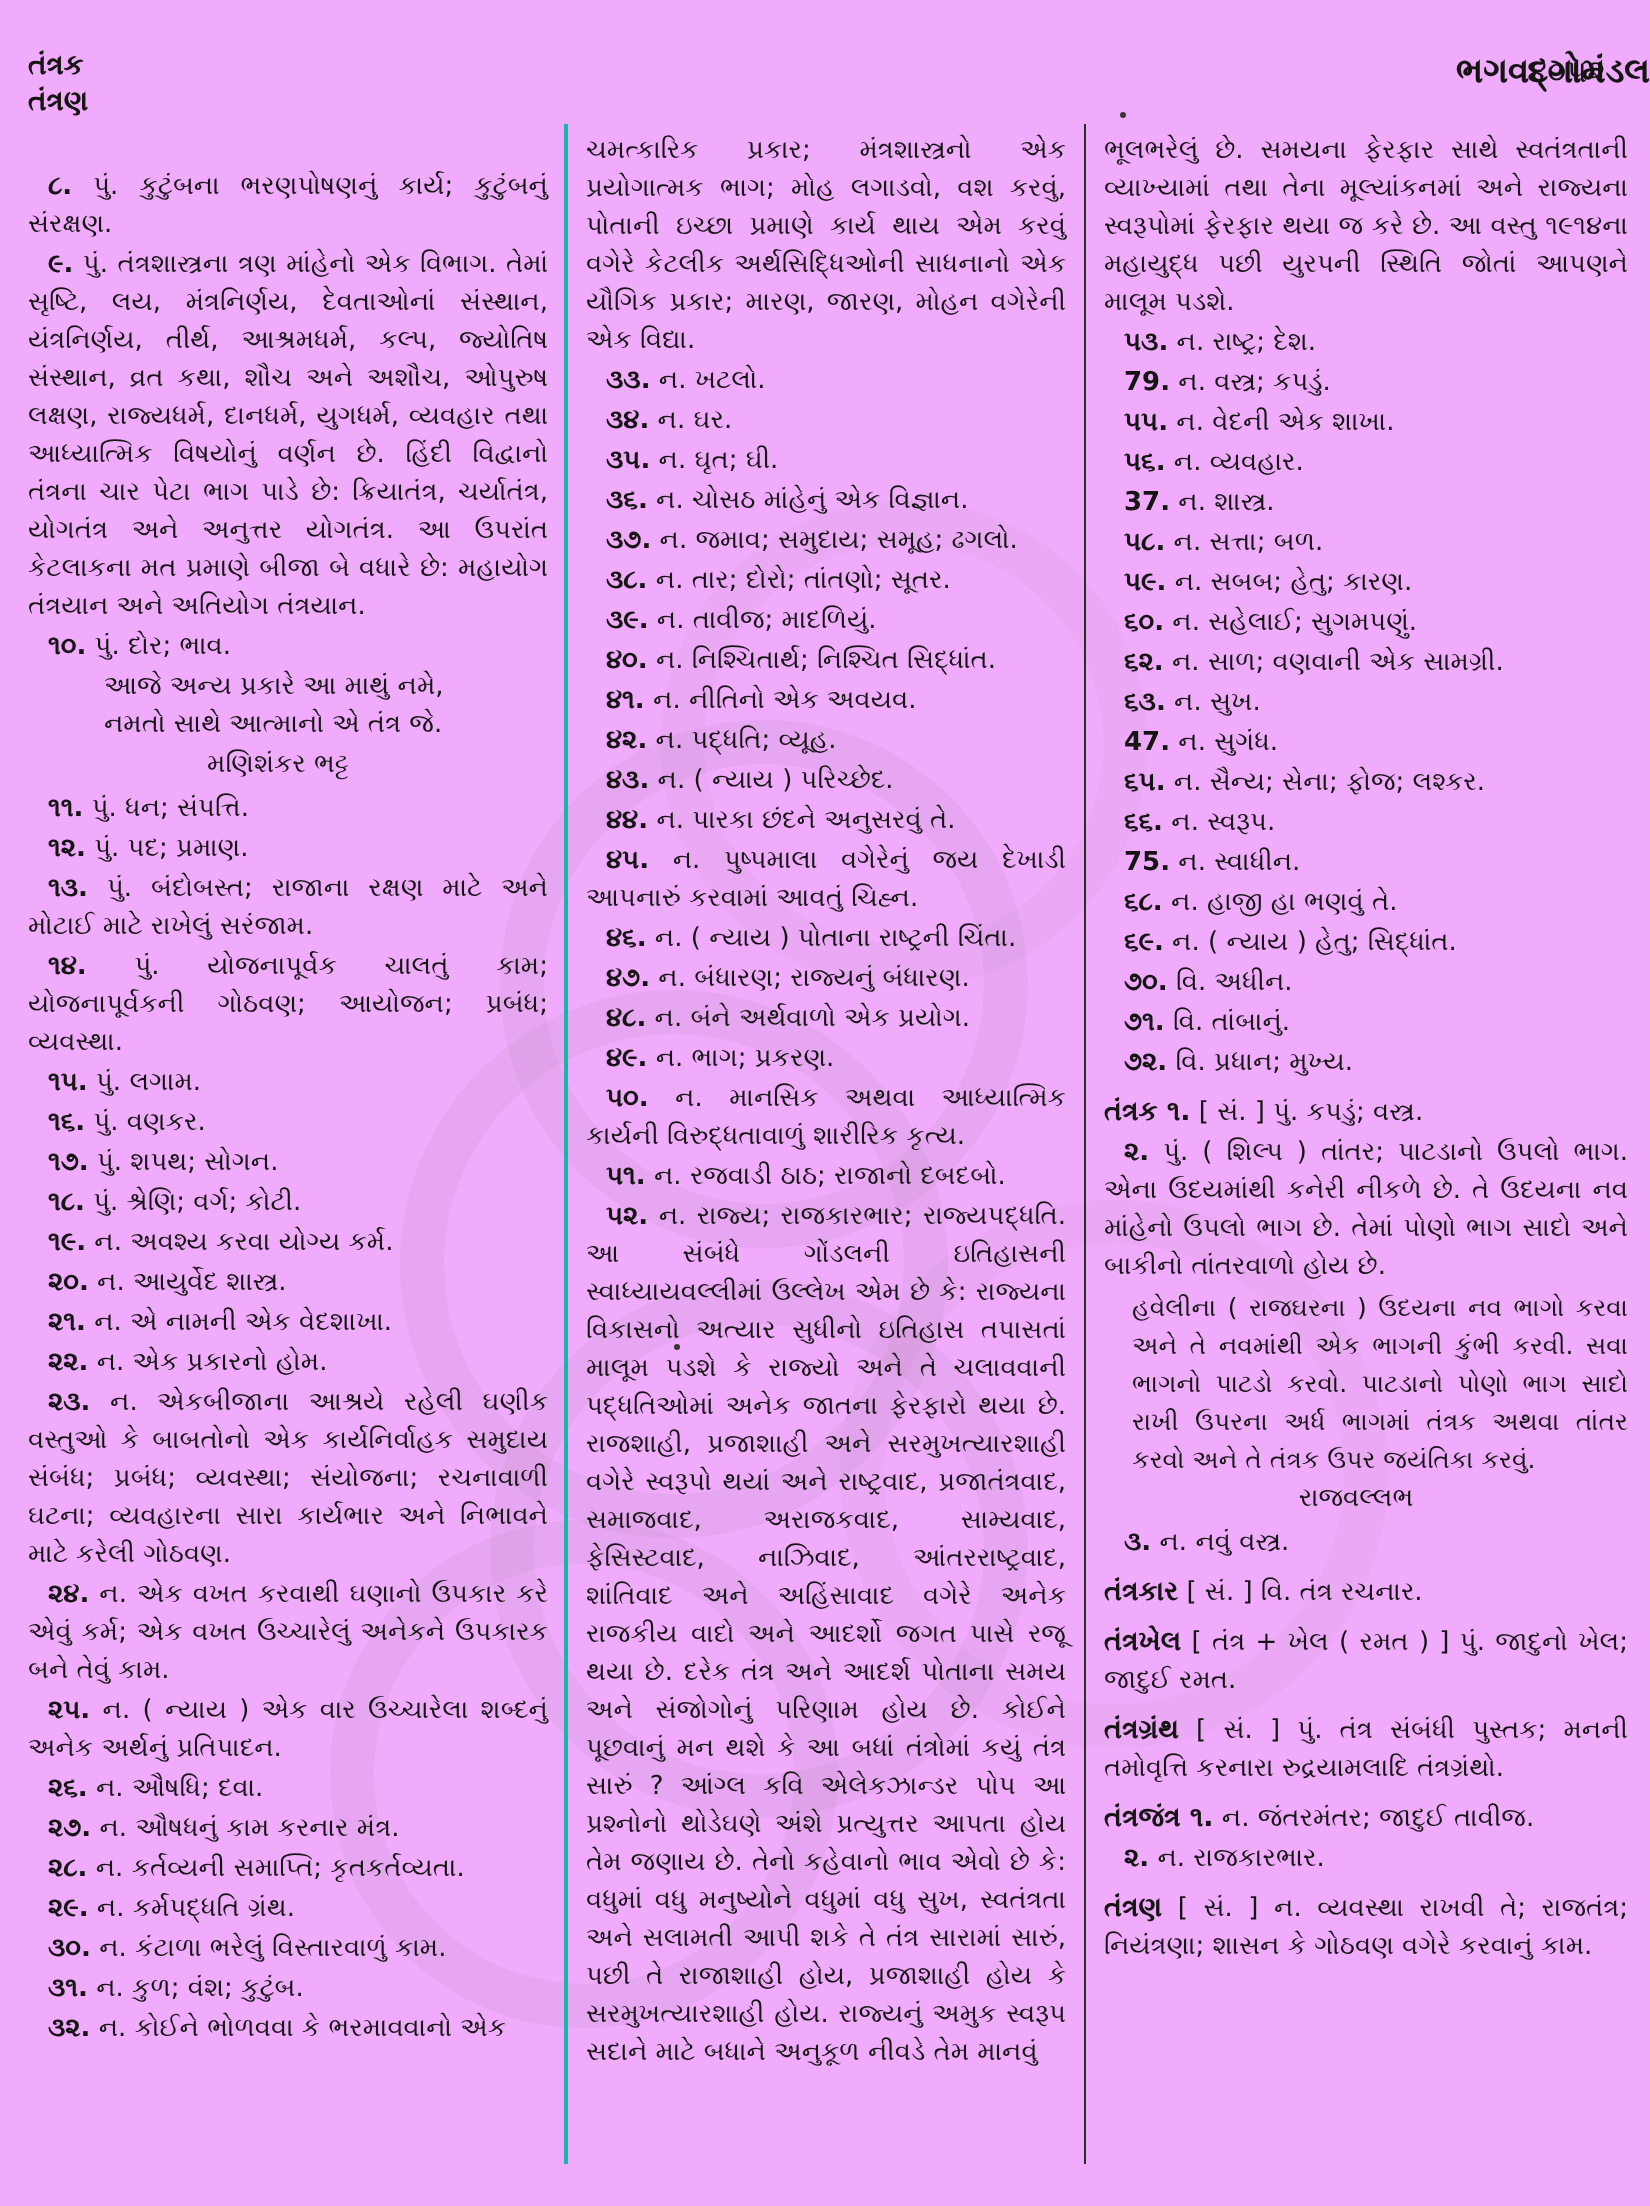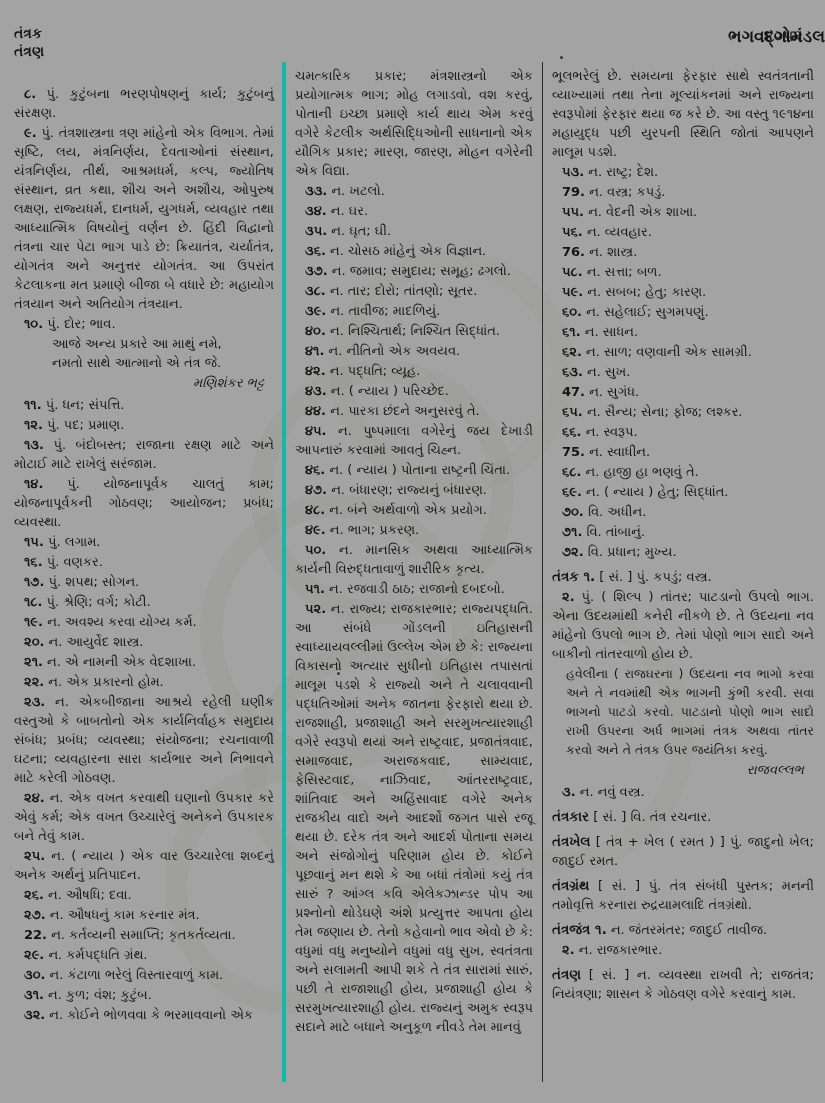--- a/index.html
+++ b/index.html
@@ -1,20 +1,20 @@
 <!DOCTYPE html>
 <html><head>
 <meta charset="utf-8">
 <style>
   html,body{margin:0;padding:0;background:#888;}
   .page{
     position:relative;
     width:825px;height:1103px;
     margin:0 auto;
-    background:#a3a3a3;
+    background:#f0abfc;
     color:#161514;
     font-family:"DejaVu Sans",sans-serif;
     overflow:hidden;
     box-sizing:border-box;
   }
   
   .running-head{position:absolute;top:24px;left:14px;font-weight:bold;font-size:14px;line-height:18px;}
   .page-title{position:absolute;top:26px;left:0;width:100%;text-align:right;font-weight:bold;font-size:17px;}
   .page-number{position:absolute;top:26px;right:22px;font-weight:normal;font-size:16px;text-align:center;}
   
@@ -34,30 +34,30 @@
     width:810px;height:1020px;
     display:flex;z-index:1;
   }
   .col{
     box-sizing:border-box;
     font-size:13px;line-height:19px;
     text-align:justify;
     overflow:hidden;
   }
   .col-left  {width:274px;padding:22px 8px 0 6px;}
-  .col-mid   {width:261px;padding:4px 9px 0 9px;border-left:4px solid #14b8a6;border-right:1px solid #2e2b26;}
+  .col-mid   {width:261px;padding:4px 9px 0 9px;border-left:2px solid #14b8a6;border-right:1px solid #2e2b26;}
   .col-right {width:275px;padding:4px 4px 0 9px;}
   .col p{margin:0 0 1px 0;}
   p.entry{text-indent:10px;}
   p.cont{text-indent:0;}
   p.cont2{padding-left:14px;font-size:12.5px;}
   p.head{text-indent:0;margin-top:6px;}
   p.head b.hw{font-size:13.5px;}
   .verse{margin:1px 0 1px 38px;}
-  p.by{text-align:right;padding-right:10px;margin:0 0 3px 0;font-style:italic;}
+  p.by{text-align:center;padding-right:10px;margin:0 0 3px 0;}
   .col b{font-weight:bold;}
 </style>
 </head>
 <body>
 
 <div class="page">
 
   <div class="wm wm1"></div>
   <div class="wm wm2"></div>
   <div class="wm wm3"></div>
@@ -94,21 +94,21 @@
         <p class="entry"><b>૧૮.</b> પું. શ્રેણિ; વર્ગ; કોટી.</p>
         <p class="entry"><b>૧૯.</b> ન. અવશ્ય કરવા યોગ્ય કર્મ.</p>
         <p class="entry"><b>૨૦.</b> ન. આયુર્વેદ શાસ્ત્ર.</p>
         <p class="entry"><b>૨૧.</b> ન. એ નામની એક વેદશાખા.</p>
         <p class="entry"><b>૨૨.</b> ન. એક પ્રકારનો હોમ.</p>
         <p class="entry"><b>૨૩.</b> ન. એકબીજાના આશ્રયે રહેલી ઘણીક વસ્તુઓ કે બાબતોનો એક કાર્યનિર્વાહક સમુદાય સંબંધ; પ્રબંધ; વ્યવસ્થા; સંયોજના; રચનાવાળી ઘટના; વ્યવહારના સારા કાર્યભાર અને નિભાવને માટે કરેલી ગોઠવણ.</p>
         <p class="entry"><b>૨૪.</b> ન. એક વખત કરવાથી ઘણાનો ઉપકાર કરે એવું કર્મ; એક વખત ઉચ્ચારેલું અનેકને ઉપકારક બને તેવું કામ.</p>
         <p class="entry"><b>૨૫.</b> ન. ( ન્યાય ) એક વાર ઉચ્ચારેલા શબ્દનું અનેક અર્થનું પ્રતિપાદન.</p>
         <p class="entry"><b>૨૬.</b> ન. ઔષધિ; દવા.</p>
         <p class="entry"><b>૨૭.</b> ન. ઔષધનું કામ કરનાર મંત્ર.</p>
-        <p class="entry"><b>22.</b> ન. કર્તવ્યની સમાપ્તિ; કૃતકર્તવ્યતા.</p>
+        <p class="entry"><b>૨૮.</b> ન. કર્તવ્યની સમાપ્તિ; કૃતકર્તવ્યતા.</p>
         <p class="entry"><b>૨૯.</b> ન. કર્મપદ્ધતિ ગ્રંથ.</p>
         <p class="entry"><b>૩૦.</b> ન. કંટાળા ભરેલું વિસ્તારવાળું કામ.</p>
         <p class="entry"><b>૩૧.</b> ન. કુળ; વંશ; કુટુંબ.</p>
         <p class="entry"><b>૩૨.</b> ન. કોઈને ભોળવવા કે ભરમાવવાનો એક</p>
       </div>
     <div class="col col-mid" id="col1">
         <p class="cont">ચમત્કારિક પ્રકાર; મંત્રશાસ્ત્રનો એક પ્રયોગાત્મક ભાગ; મોહ લગાડવો, વશ કરવું, પોતાની ઇચ્છા પ્રમાણે કાર્ય થાય એમ કરવું વગેરે કેટલીક અર્થસિદ્ધિઓની સાધનાનો એક યૌગિક પ્રકાર; મારણ, જારણ, મોહન વગેરેની એક વિદ્યા.</p>
         <p class="entry"><b>૩૩.</b> ન. ખટલો.</p>
         <p class="entry"><b>૩૪.</b> ન. ઘર.</p>
         <p class="entry"><b>૩૫.</b> ન. ઘૃત; ઘી.</p>
@@ -129,25 +129,24 @@
         <p class="entry"><b>૫૦.</b> ન. માનસિક અથવા આધ્યાત્મિક કાર્યની વિરુદ્ધતાવાળું શારીરિક કૃત્ય.</p>
         <p class="entry"><b>૫૧.</b> ન. રજવાડી ઠાઠ; રાજાનો દબદબો.</p>
         <p class="entry"><b>૫૨.</b> ન. રાજ્ય; રાજકારભાર; રાજ્યપદ્ધતિ. આ સંબંધે ગોંડલની ઇતિહાસની સ્વાધ્યાયવલ્લીમાં ઉલ્લેખ એમ છે કે: રાજ્યના વિકાસનો અત્યાર સુધીનો ઇતિહાસ તપાસતાં માલૂમ પડશે કે રાજ્યો અને તે ચલાવવાની પદ્ધતિઓમાં અનેક જાતના ફેરફારો થયા છે. રાજશાહી, પ્રજાશાહી અને સરમુખત્યારશાહી વગેરે સ્વરૂપો થયાં અને રાષ્ટ્રવાદ, પ્રજાતંત્રવાદ, સમાજવાદ, અરાજકવાદ, સામ્યવાદ, ફેસિસ્ટવાદ, નાઝિવાદ, આંતરરાષ્ટ્રવાદ, શાંતિવાદ અને અહિંસાવાદ વગેરે અનેક રાજકીય વાદો અને આદર્શો જગત પાસે રજૂ થયા છે. દરેક તંત્ર અને આદર્શ પોતાના સમય અને સંજોગોનું પરિણામ હોય છે. કોઈને પૂછવાનું મન થશે કે આ બધાં તંત્રોમાં કયું તંત્ર સારું ? આંગ્લ કવિ એલેકઝાન્ડર પોપ આ પ્રશ્નોનો થોડેઘણે અંશે પ્રત્યુત્તર આપતા હોય તેમ જણાય છે. તેનો કહેવાનો ભાવ એવો છે કે: વધુમાં વધુ મનુષ્યોને વધુમાં વધુ સુખ, સ્વતંત્રતા અને સલામતી આપી શકે તે તંત્ર સારામાં સારું, પછી તે રાજાશાહી હોય, પ્રજાશાહી હોય કે સરમુખત્યારશાહી હોય. રાજ્યનું અમુક સ્વરૂપ સદાને માટે બધાને અનુકૂળ નીવડે તેમ માનવું</p>
       </div>
     <div class="col col-right" id="col2">
         <p class="cont">ભૂલભરેલું છે. સમયના ફેરફાર સાથે સ્વતંત્રતાની વ્યાખ્યામાં તથા તેના મૂલ્યાંકનમાં અને રાજ્યના સ્વરૂપોમાં ફેરફાર થયા જ કરે છે. આ વસ્તુ ૧૯૧૪ના મહાયુદ્ધ પછી યુરપની સ્થિતિ જોતાં આપણને માલૂમ પડશે.</p>
         <p class="entry"><b>૫૩.</b> ન. રાષ્ટ્ર; દેશ.</p>
         <p class="entry"><b>79.</b> ન. વસ્ત્ર; કપડું.</p>
         <p class="entry"><b>૫૫.</b> ન. વેદની એક શાખા.</p>
         <p class="entry"><b>૫૬.</b> ન. વ્યવહાર.</p>
-        <p class="entry"><b>76.</b> ન. શાસ્ત્ર.</p>
+        <p class="entry"><b>37.</b> ન. શાસ્ત્ર.</p>
         <p class="entry"><b>૫૮.</b> ન. સત્તા; બળ.</p>
         <p class="entry"><b>૫૯.</b> ન. સબબ; હેતુ; કારણ.</p>
         <p class="entry"><b>૬૦.</b> ન. સહેલાઈ; સુગમપણું.</p>
-        <p class="entry"><b>૬૧.</b> ન. સાધન.</p>
         <p class="entry"><b>૬૨.</b> ન. સાળ; વણવાની એક સામગ્રી.</p>
         <p class="entry"><b>૬૩.</b> ન. સુખ.</p>
         <p class="entry"><b>47.</b> ન. સુગંધ.</p>
         <p class="entry"><b>૬૫.</b> ન. સૈન્ય; સેના; ફોજ; લશ્કર.</p>
         <p class="entry"><b>૬૬.</b> ન. સ્વરૂપ.</p>
         <p class="entry"><b>75.</b> ન. સ્વાધીન.</p>
         <p class="entry"><b>૬૮.</b> ન. હાજી હા ભણવું તે.</p>
         <p class="entry"><b>૬૯.</b> ન. ( ન્યાય ) હેતુ; સિદ્ધાંત.</p>
         <p class="entry"><b>૭૦.</b> વિ. અધીન.</p>
         <p class="entry"><b>૭૧.</b> વિ. તાંબાનું.</p>

